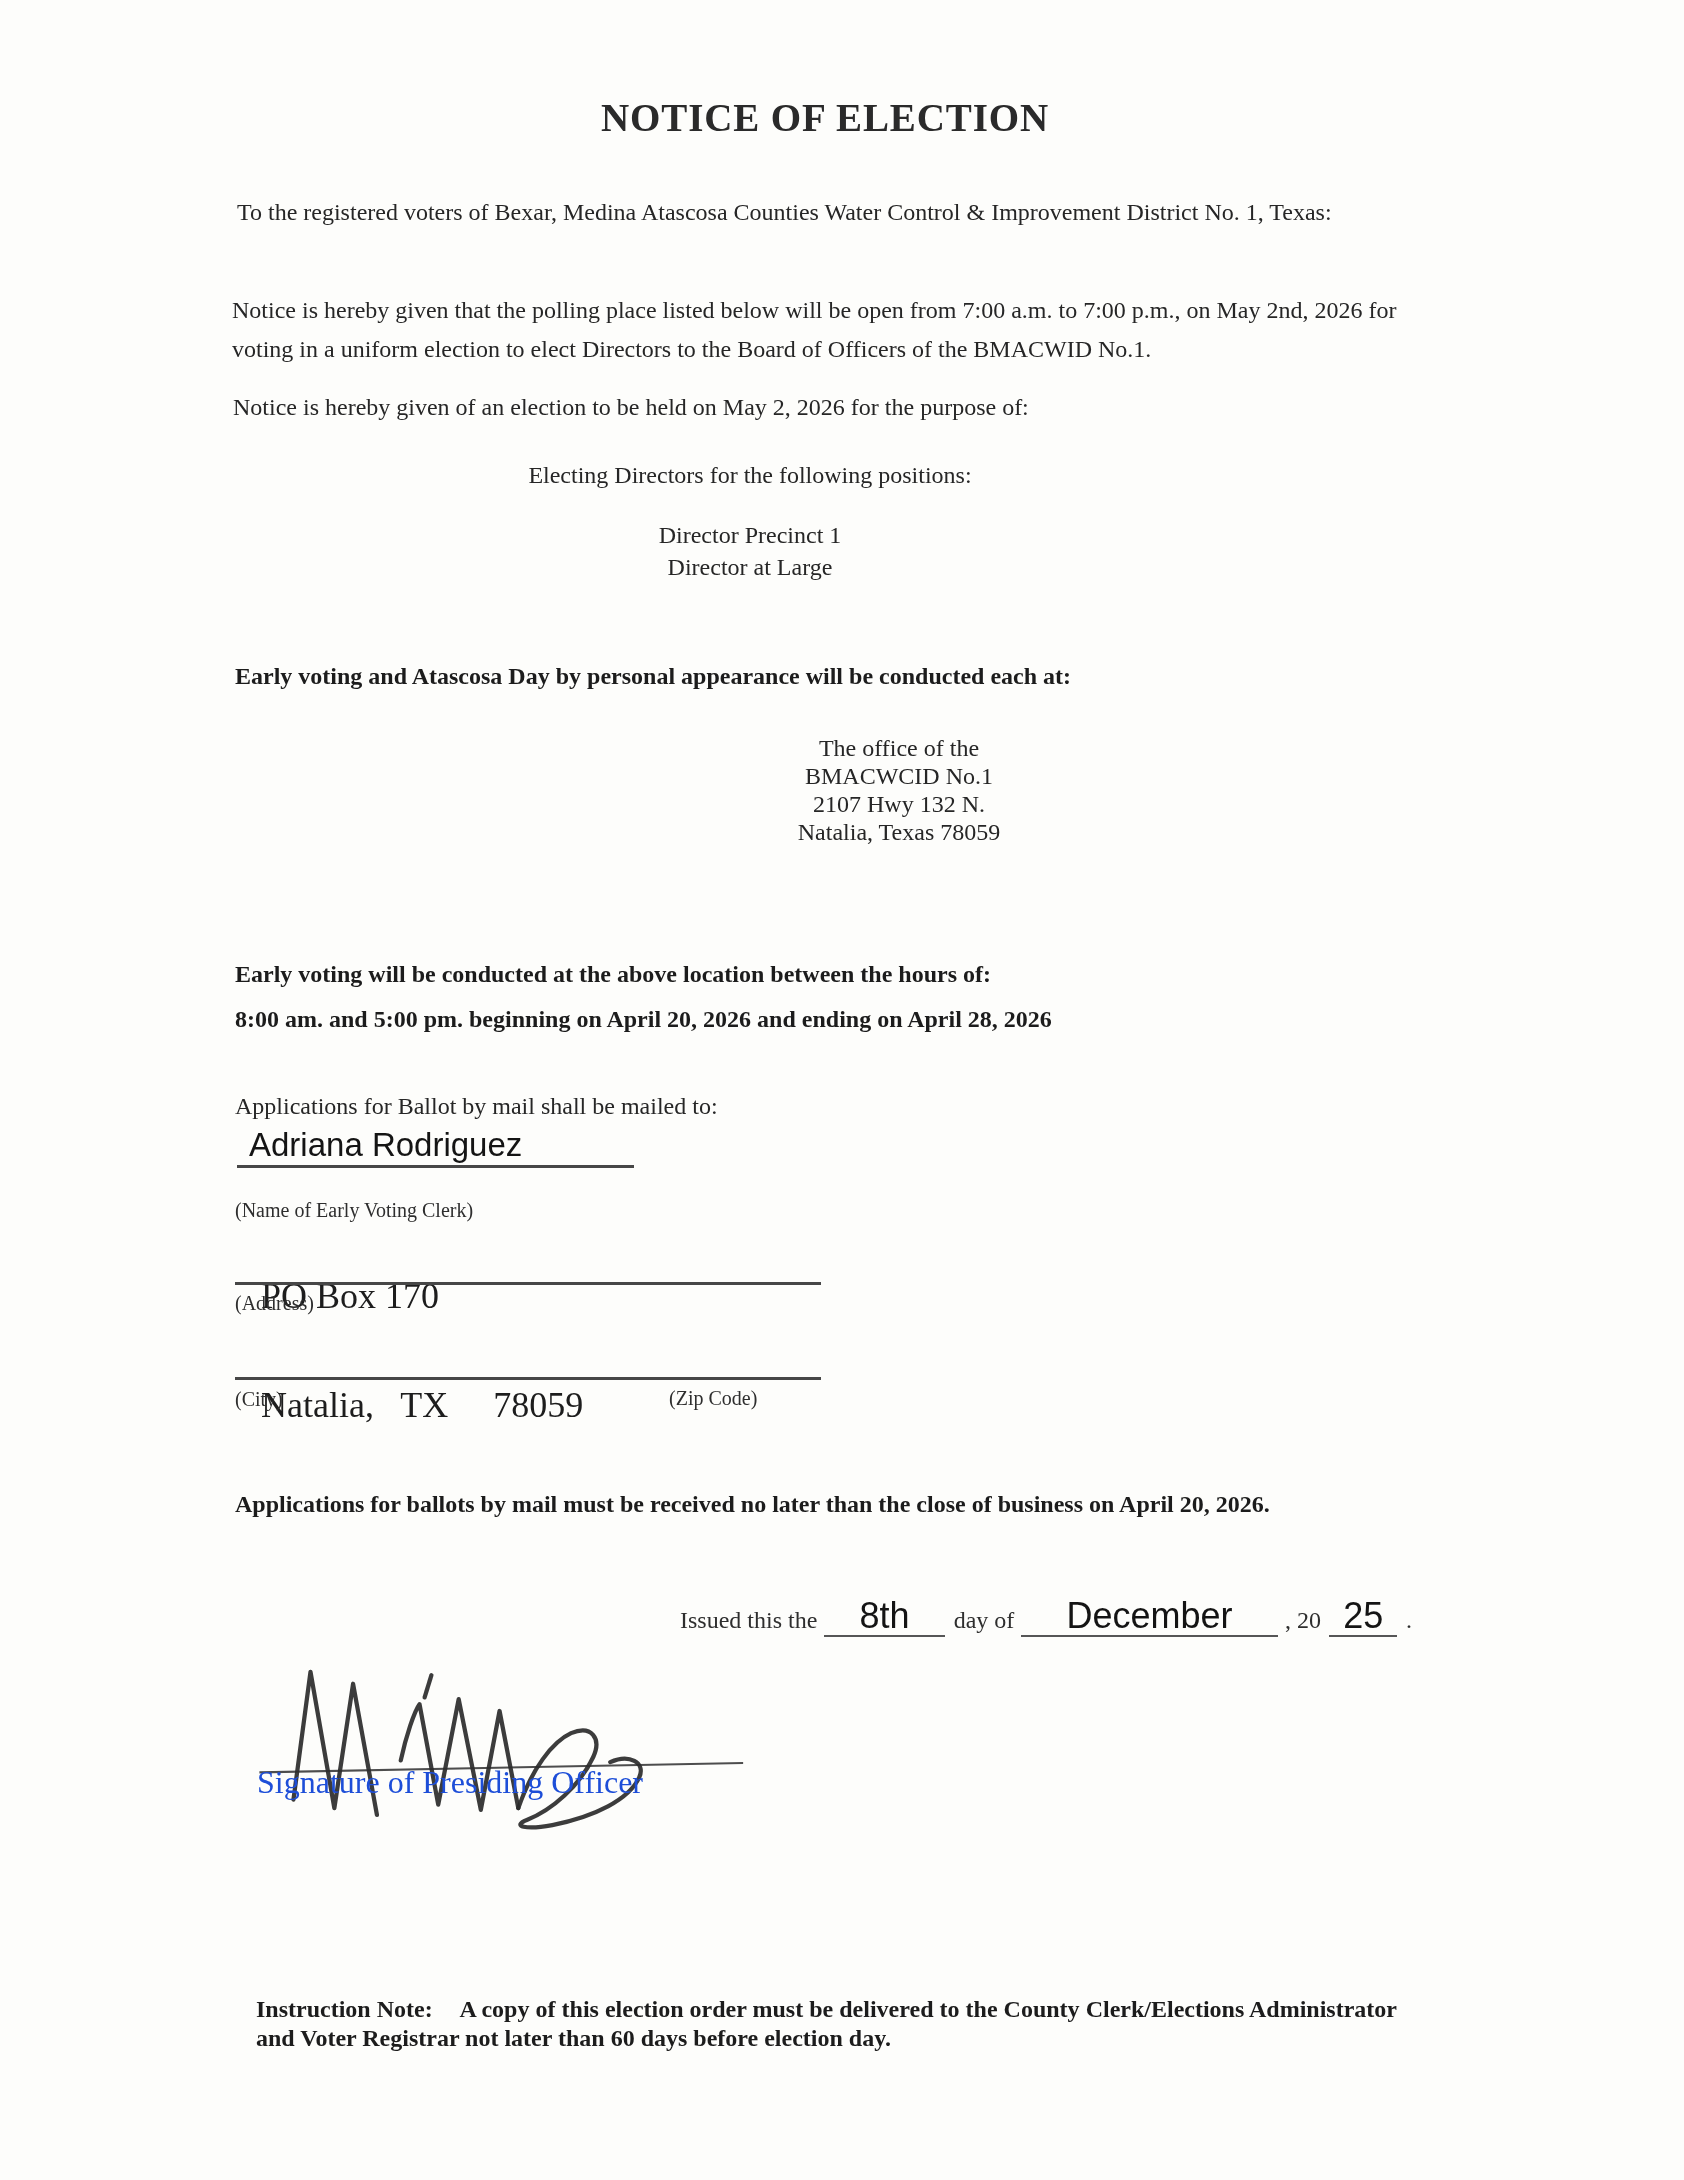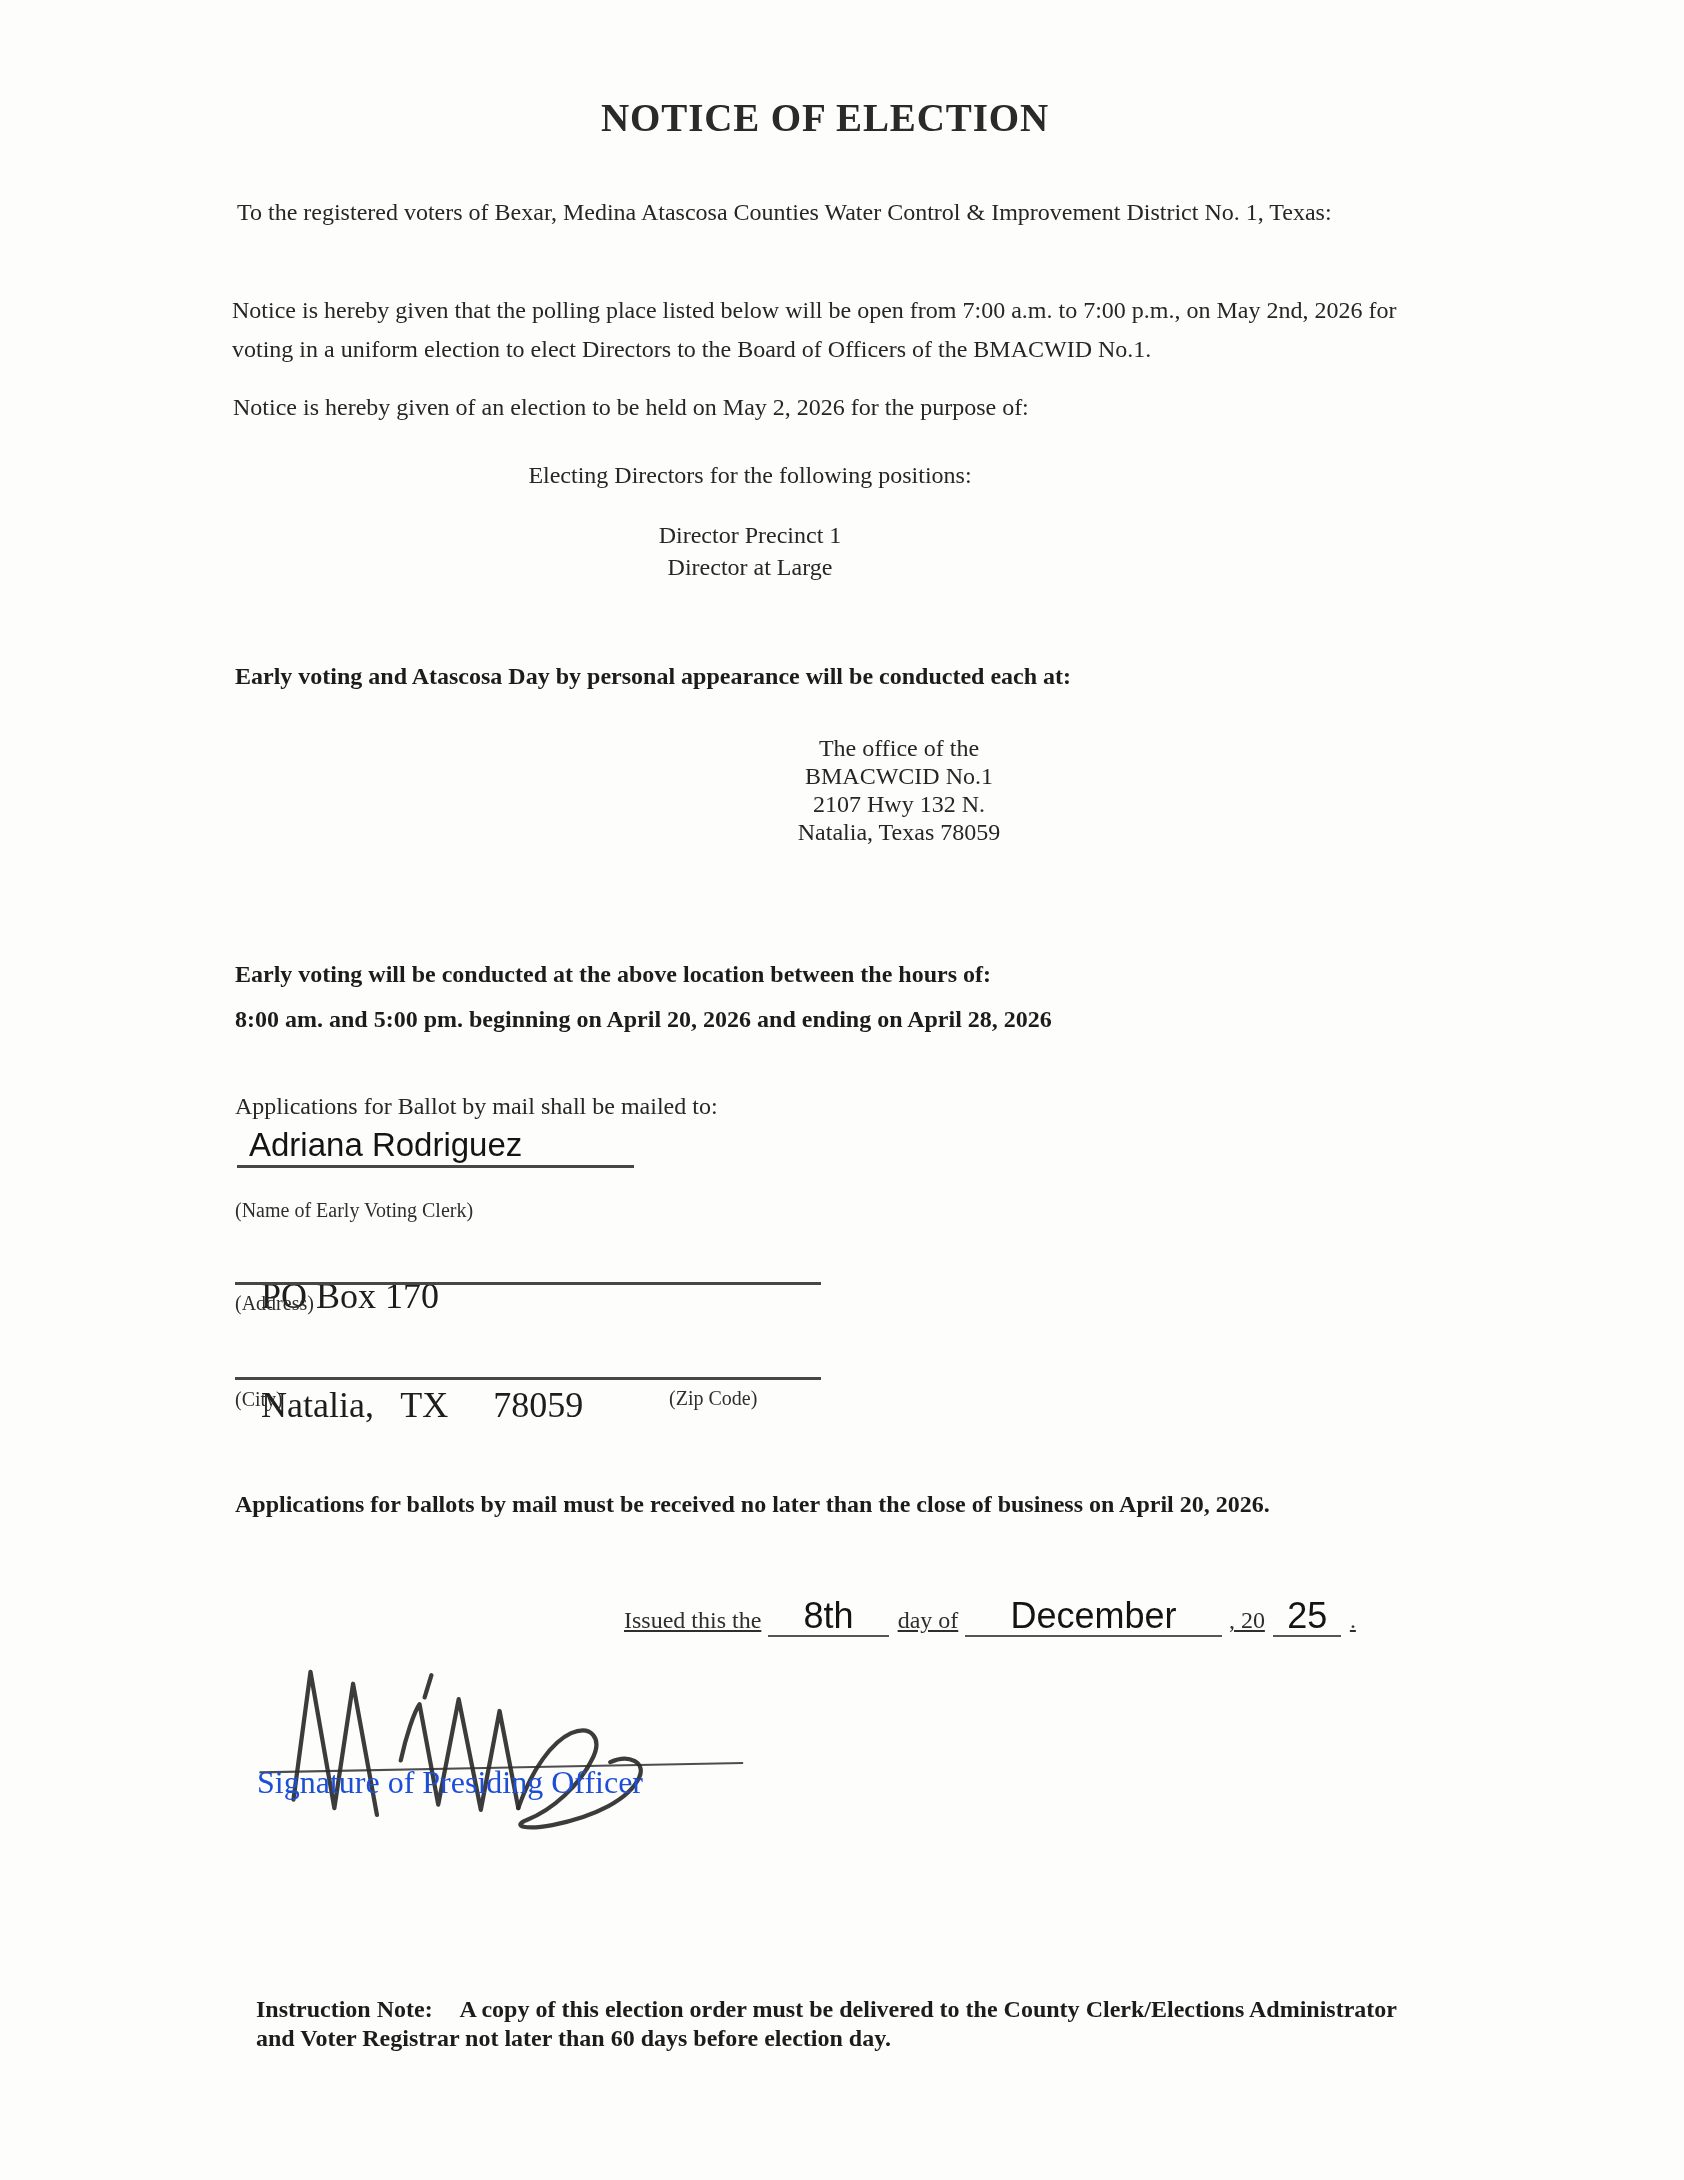--- a/index.html
+++ b/index.html
@@ -74,21 +74,21 @@
   <div class="abs label-small" style="left:235px;top:1292px;">(Address)</div>
 
   <div class="abs fill-serif" style="left:261px;top:1342px;">Natalia,   TX     78059</div>
   <div class="abs rule" style="left:235px;top:1377px;width:586px;height:3.4px;"></div>
 
   <div class="abs label-small" style="left:235px;top:1388px;">(City)</div>
   <div class="abs label-small" style="left:669px;top:1387px;">(Zip Code)</div>
 
   <div class="abs body-text bold" style="left:235px;top:1485px;width:1261px;">Applications for ballots by mail must be received no later than the close of business on April 20, 2026.</div>
 
-  <div class="abs issued-row" style="left:624px;top:1596px;text-decoration:underline;">
+  <div class="abs issued-row" style="left:680px;top:1596px;">
     <span>Issued this the</span>
     <span class="blank" style="width:121px;margin-left:6.8px;">
       <span class="fill">8th</span>
     </span>
     <span style="margin-left:8.5px;">day of</span>
     <span class="blank" style="width:257px;margin-left:6.8px;">
       <span class="fill">December</span>
     </span>
     <span style="margin-left:6.8px;">, 20</span>
     <span class="blank" style="width:68px;margin-left:8.5px;">

